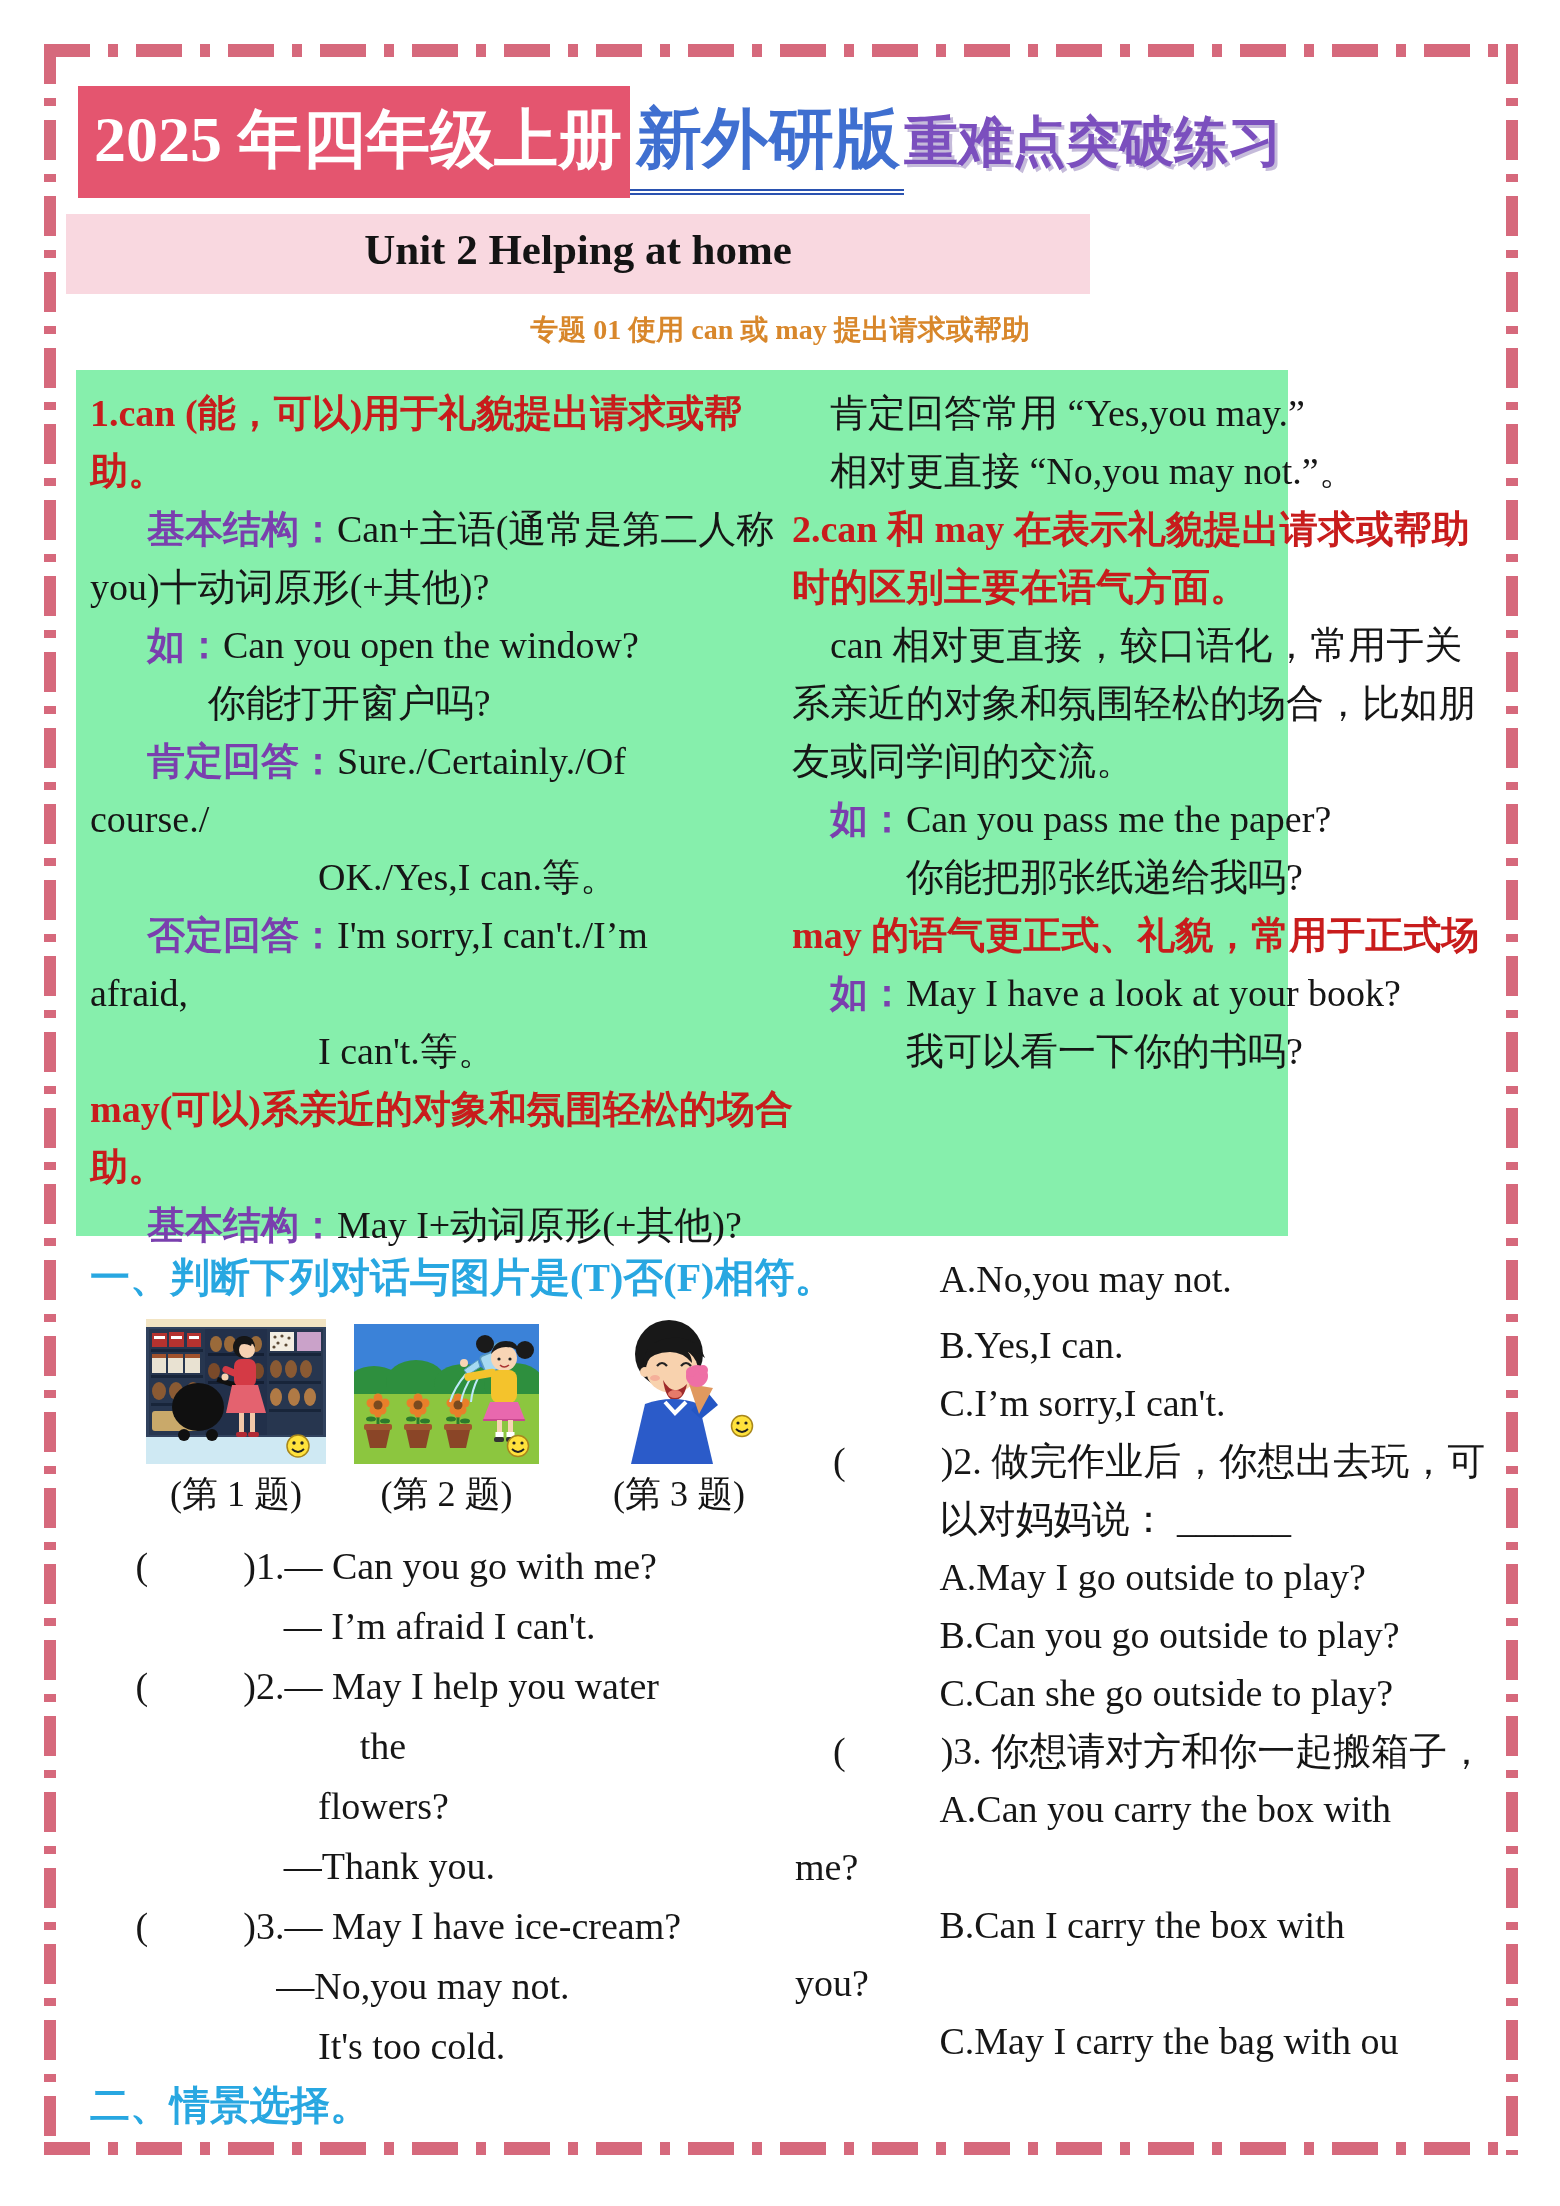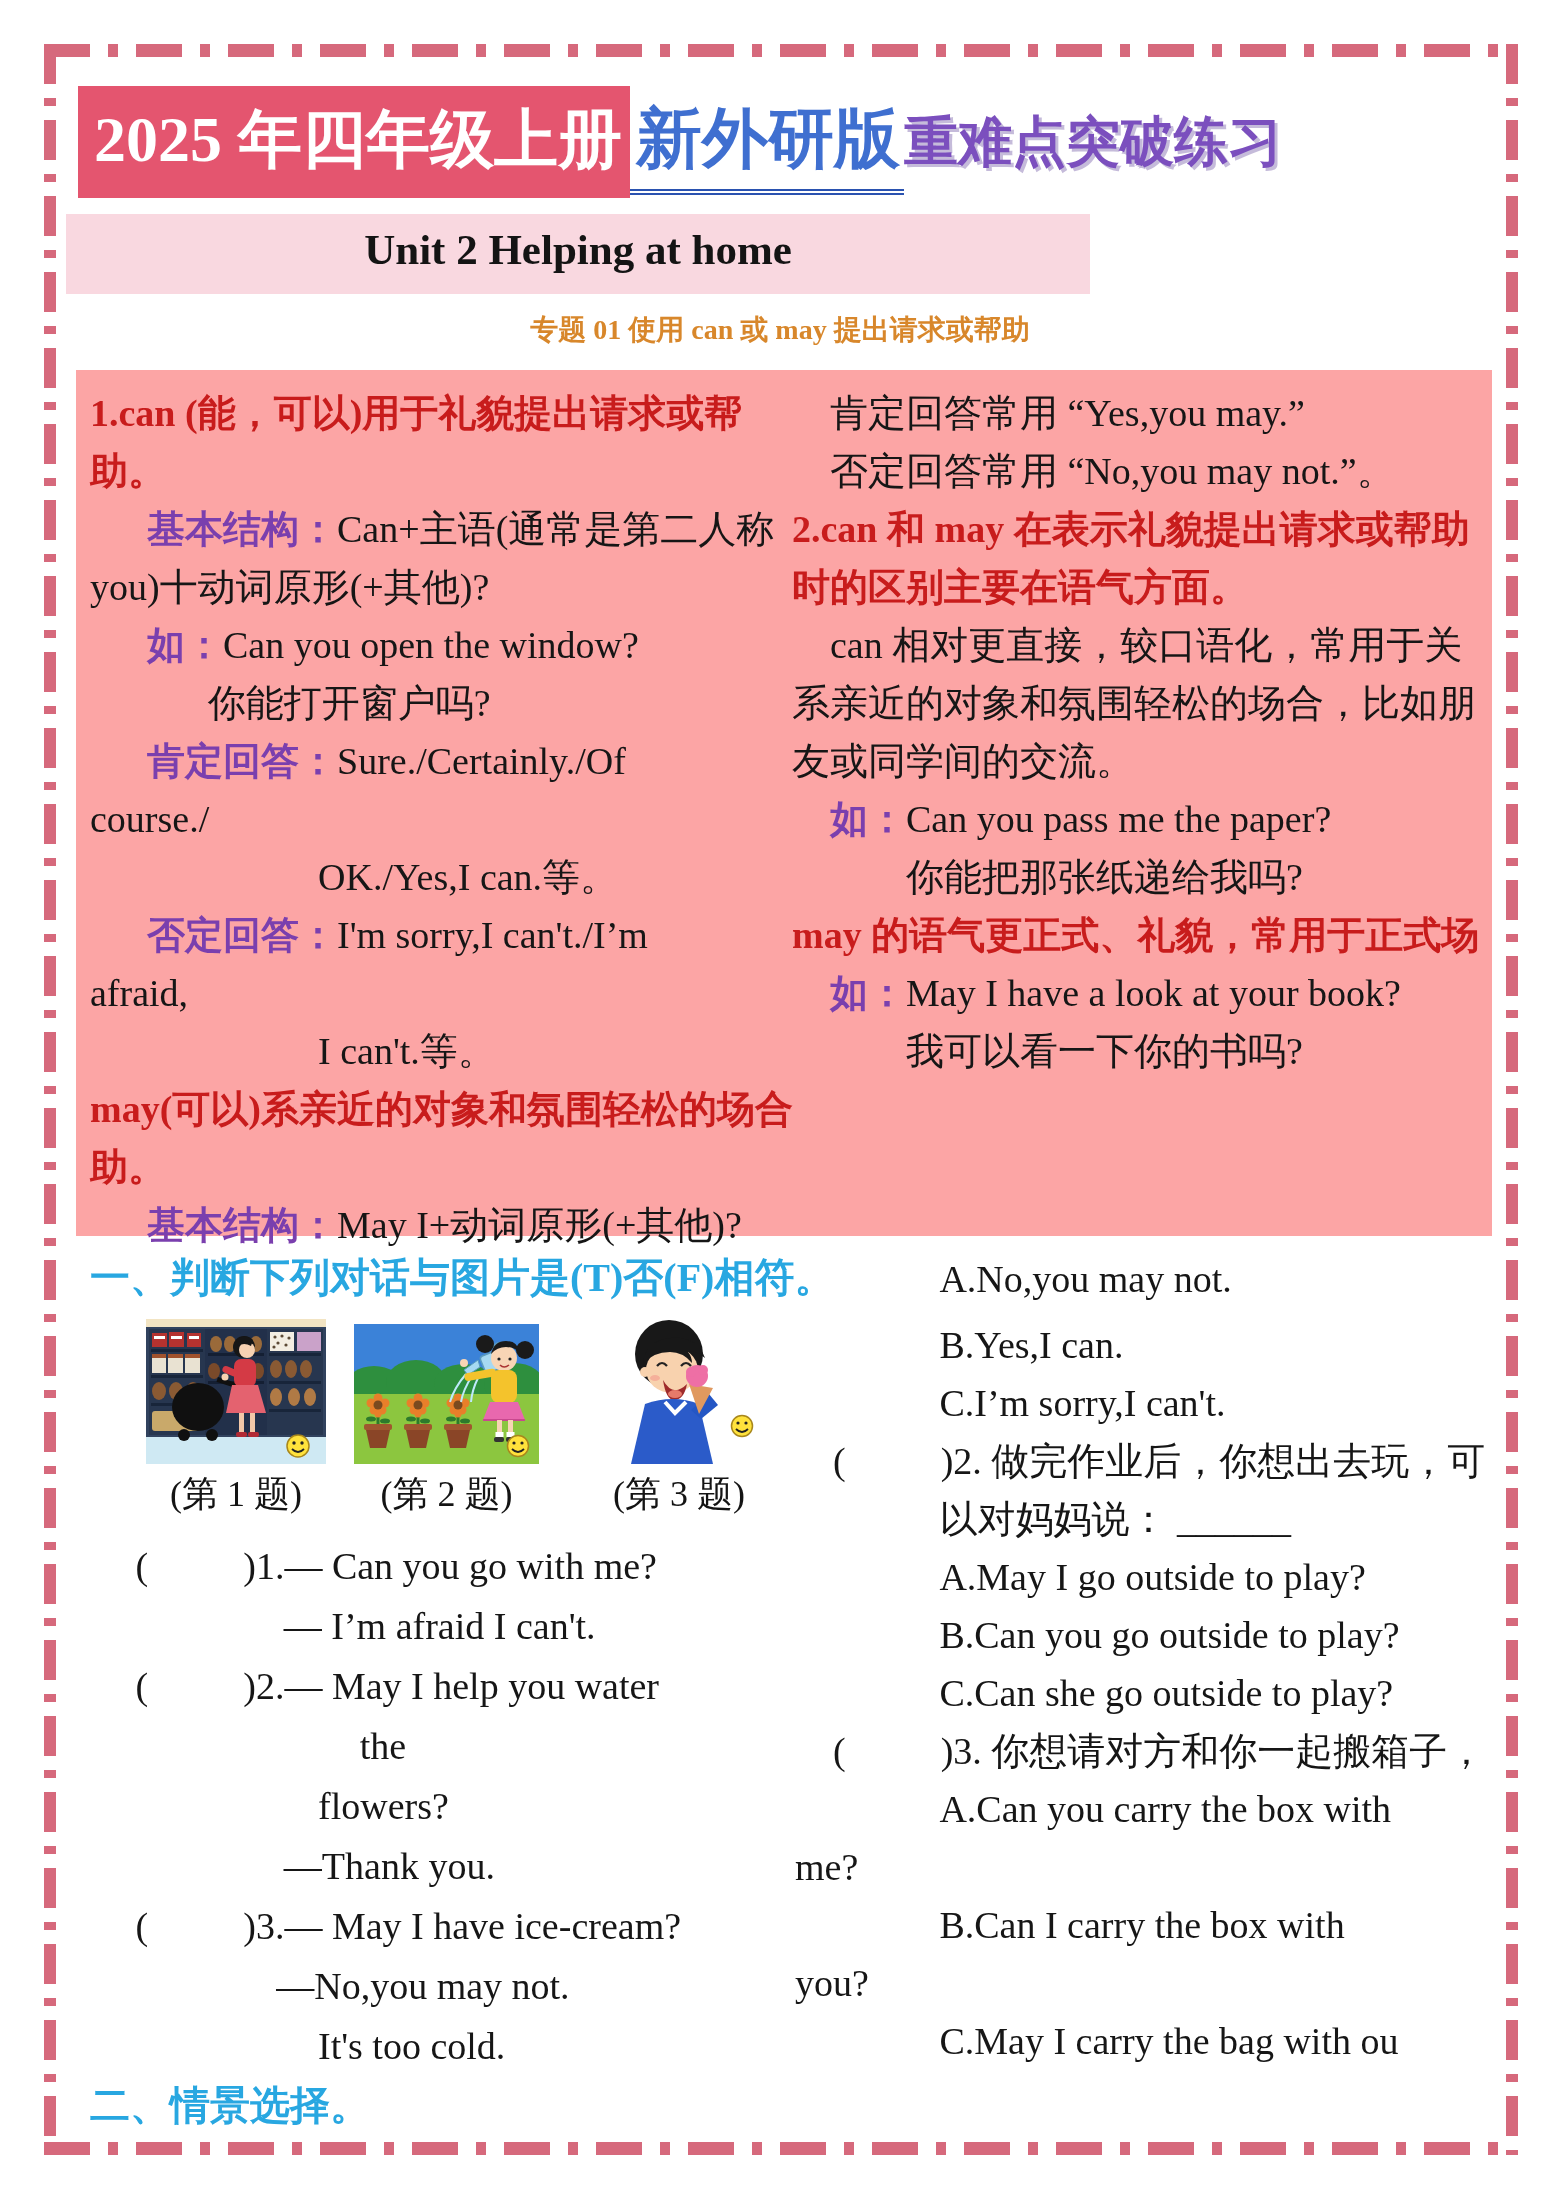--- a/index.html
+++ b/index.html
@@ -20,21 +20,21 @@
   .title-main{background:#e4556f;color:#ffffff;font-weight:bold;font-size:64px;line-height:104px;padding:2px 8px 6px 16px;}
   .title-blue{color:#3f6fd0;font-weight:bold;font-size:66px;line-height:100px;border-bottom:6px double #2a52b0;padding:0 4px 0px 6px;}
   .title-purple{color:#7b4fbe;font-weight:bold;font-size:54px;line-height:100px;text-shadow:3px 3px 0 rgba(90,60,150,.35);}
 
   .unit-band{position:absolute;left:66px;top:214px;width:1024px;height:80px;background:#f9d8e0;
      text-align:center;font-size:43px;font-weight:bold;color:#141414;line-height:72px;}
   .subtitle{position:absolute;left:0;top:302px;width:1560px;text-align:center;
      color:#d8872b;font-size:28px;font-weight:bold;line-height:56px;}
 
   
-  .intro{position:absolute;left:76px;top:370px;width:1416px;height:866px;background:#fca5a5;}
+  .intro{position:absolute;left:76px;top:370px;width:1212px;height:866px;background:#86efac;}
   .icol{position:absolute;top:14px;}
   .icol-left{left:14px;width:692px;}
   .icol-right{left:716px;width:696px;}
   .intro .tline{font-size:38px;line-height:58px;white-space:nowrap;}
 
   .red{color:#c81c1c;font-weight:bold;}
   .purple{color:#7a3fae;font-weight:bold;}
   .black{color:#161616;}
   .cyan{color:#28a7e1;font-weight:bold;}
 
@@ -87,21 +87,21 @@
         <div class="tline" style="padding-left: 228px;"><span class="black">OK./Yes,I can.等。</span></div>
         <div class="tline" style="padding-left: 57px;"><span class="purple">否定回答：</span><span class="black">I'm sorry,I can't./I’m</span></div>
         <div class="tline"><span class="black">afraid,</span></div>
         <div class="tline" style="padding-left: 228px;"><span class="black">I can't.等。</span></div>
         <div class="tline"><span class="red">may(可以)系亲近的对象和氛围轻松的场合</span></div>
         <div class="tline"><span class="red">助。</span></div>
         <div class="tline" style="padding-left: 57px;"><span class="purple">基本结构：</span><span class="black">May I+动词原形(+其他)?</span></div>
       </div>
     <div class="icol icol-right">
         <div class="tline" style="padding-left: 38px;"><span class="black">肯定回答常用 “Yes,you may.”</span></div>
-        <div class="tline" style="padding-left: 38px;"><span class="black">否定回答常用 “No,you may not.”。</span></div>
+        <div class="tline" style="padding-left: 38px;"><span class="black">相对更直接 “No,you may not.”。</span></div>
         <div class="tline"><span class="red">2.can 和 may 在表示礼貌提出请求或帮助</span></div>
         <div class="tline"><span class="red">时的区别主要在语气方面。</span></div>
         <div class="tline" style="padding-left: 38px;"><span class="black">can 相对更直接，较口语化，常用于关</span></div>
         <div class="tline"><span class="black">系亲近的对象和氛围轻松的场合，比如朋</span></div>
         <div class="tline"><span class="black">友或同学间的交流。</span></div>
         <div class="tline" style="padding-left: 38px;"><span class="purple">如：</span><span class="black">Can you pass me the paper?</span></div>
         <div class="tline" style="padding-left: 114px;"><span class="black">你能把那张纸递给我吗?</span></div>
         <div class="tline"><span class="red">may 的语气更正式、礼貌，常用于正式场</span></div>
         <div class="tline" style="padding-left: 38px;"><span class="purple">如：</span><span class="black">May I have a look at your book?</span></div>
         <div class="tline" style="padding-left: 114px;"><span class="black">我可以看一下你的书吗?</span></div>

